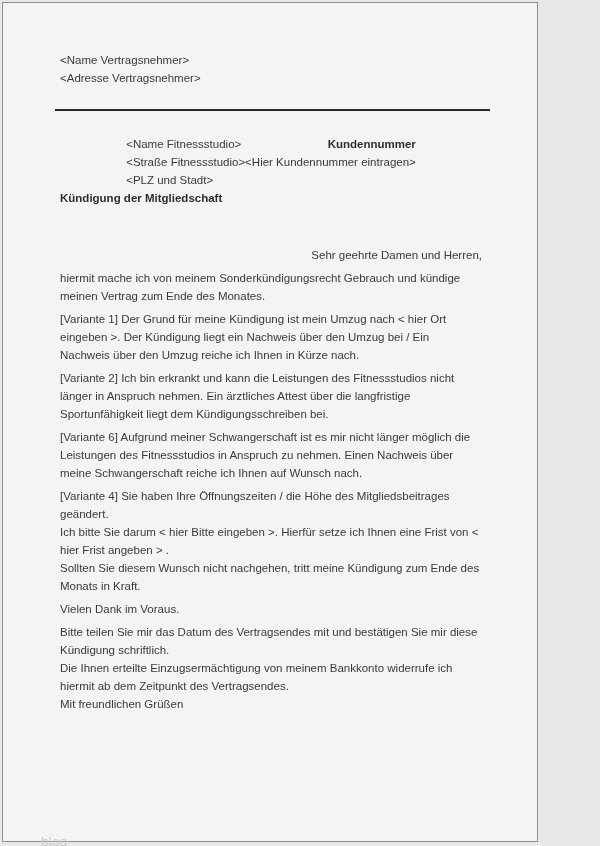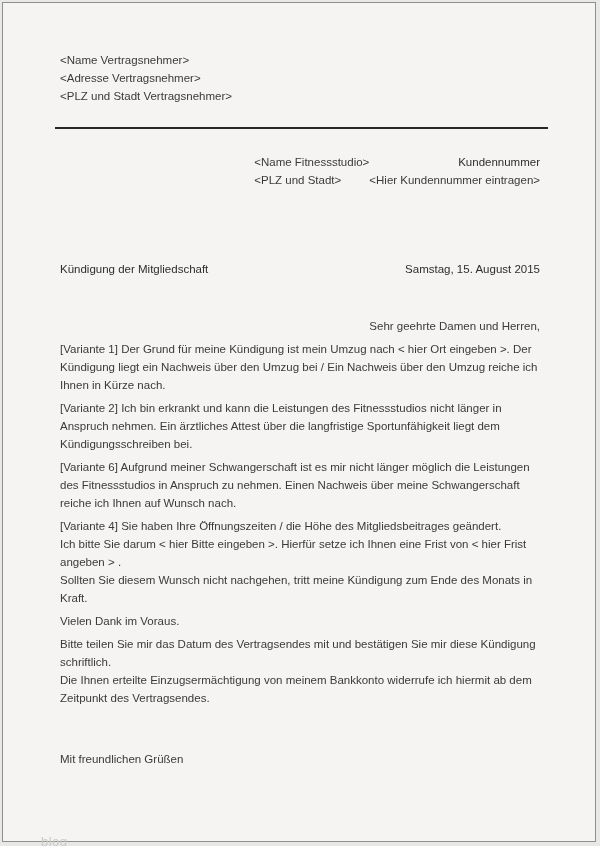--- a/index.html
+++ b/index.html
@@ -7,100 +7,99 @@
     padding: 0;
     width: 600px;
     height: 846px;
     background: #e8e8e6;
     font-family: "Liberation Sans", "DejaVu Sans", sans-serif;
     overflow: hidden;
   }
   .page {
     position: absolute;
     top: 2px; left: 2px;
-    width: 594px;
+    width: 536px;
     height: 840px;
     background: #f5f4f2;
     border: 1px solid #8f8f8d;
     box-sizing: border-box;
     color: #3a3a3a;
   }
   .content {
     position: relative;
     padding: 48px 55px 0 57px;
     font-size: 11.5px;
     line-height: 18px;
   }
   .addr-line { white-space: nowrap; }
   .divider {
     border: none;
     border-top: 2px solid #262626;
     margin: 22px -8px 0 -5px;
   }
   .recipient-row {
     display: flex;
-    justify-content: flex-end;
+    justify-content: center;
     align-items: flex-start;
     margin-top: 24px;
   }
   .recipient-right { text-align: right; }
-  .bold { font-weight: 400; color: #2e2e2e; }
+  .bold { font-weight: 700; color: #2e2e2e; }
   .subject-row {
     display: flex;
     justify-content: space-between;
-    margin-top: 71px;
   }
   .greeting { margin-top: 39px; text-align: right; }
   p.body-par {
     margin: 5px 0 0 0;
     white-space: pre-line;
   }
-  .closing { margin-top: 43px; }
+  .closing { }
   .watermark {
     position: absolute;
     left: 38px;
     top: 790px;
     font-size: 13px;
     color: #cbcbc7;
     letter-spacing: 0.5px;
     margin-top: 41px;
   }
 </style>
 </head>
 <body>
 
 <div class="page">
   <div class="content">
 
     <div>
       <div class="addr-line">&lt;Name Vertragsnehmer&gt;</div>
       <div class="addr-line">&lt;Adresse Vertragsnehmer&gt;</div>
-      <div class="addr-line">&lt;PLZ und Stadt Vertragsnehmer&gt;</div>
     </div>
 
     <hr class="divider">
 
     <div class="recipient-row">
       <div>
         <div class="addr-line">&lt;Name Fitnessstudio&gt;</div>
+        <div class="addr-line">&lt;Straße Fitnessstudio&gt;</div>
         <div class="addr-line">&lt;PLZ und Stadt&gt;</div>
       </div>
       <div class="recipient-right">
         <div class="bold">Kundennummer</div>
         <div>&lt;Hier Kundennummer eintragen&gt;</div>
       </div>
     </div>
 
     <div class="subject-row">
       <div class="bold">Kündigung der Mitgliedschaft</div>
-      <div class="bold">Samstag, 15. August 2015</div>
     </div>
 
     <div class="greeting">Sehr geehrte Damen und Herren,</div>
 
+    <p class="body-par">hiermit mache ich von meinem Sonderkündigungsrecht Gebrauch und kündige meinen Vertrag zum Ende des Monates.</p>
     <p class="body-par">[Variante 1] Der Grund für meine Kündigung ist mein Umzug nach &lt; hier Ort eingeben &gt;. Der Kündigung liegt ein Nachweis über den Umzug bei / Ein Nachweis über den Umzug reiche ich Ihnen in Kürze nach.</p>
     <p class="body-par">[Variante 2] Ich bin erkrankt und kann die Leistungen des Fitnessstudios nicht länger in Anspruch nehmen. Ein ärztliches Attest über die langfristige Sportunfähigkeit liegt dem Kündigungsschreiben bei.</p>
     <p class="body-par">[Variante 6] Aufgrund meiner Schwangerschaft ist es mir nicht länger möglich die Leistungen des Fitnessstudios in Anspruch zu nehmen. Einen Nachweis über meine Schwangerschaft reiche ich Ihnen auf Wunsch nach.</p>
     <p class="body-par">[Variante 4] Sie haben Ihre Öffnungszeiten / die Höhe des Mitgliedsbeitrages geändert.
 Ich bitte Sie darum &lt; hier Bitte eingeben &gt;. Hierfür setze ich Ihnen eine Frist von &lt; hier Frist angeben &gt; .
 Sollten Sie diesem Wunsch nicht nachgehen, tritt meine Kündigung zum Ende des Monats in Kraft.</p>
     <p class="body-par">Vielen Dank im Voraus.</p>
     <p class="body-par">Bitte teilen Sie mir das Datum des Vertragsendes mit und bestätigen Sie mir diese Kündigung schriftlich.
 Die Ihnen erteilte Einzugsermächtigung von meinem Bankkonto widerrufe ich hiermit ab dem Zeitpunkt des Vertragsendes.</p>
 

